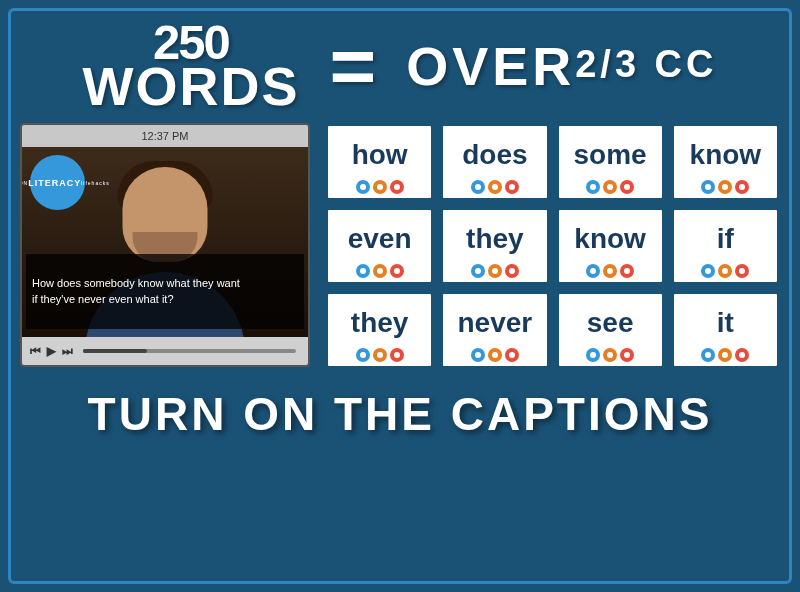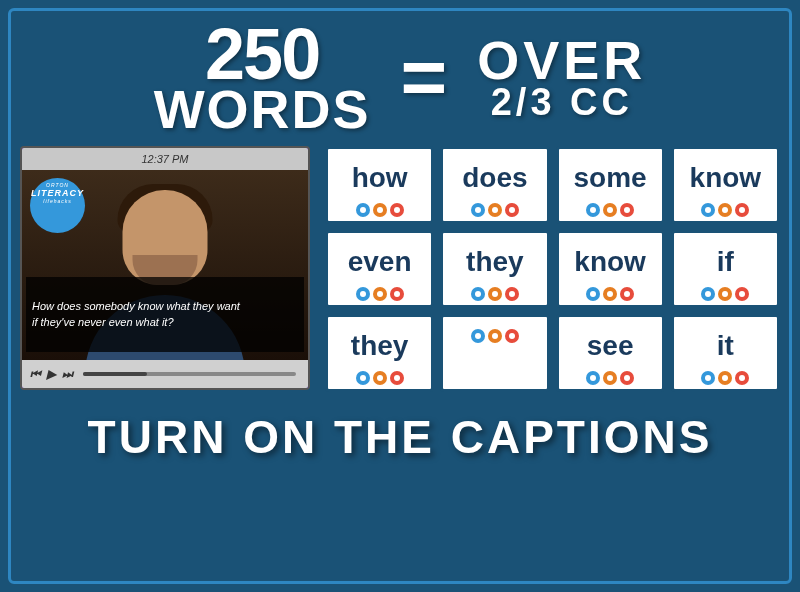--- a/index.html
+++ b/index.html
@@ -33,21 +33,21 @@
     }
 
     .words-group {
       display: flex;
       flex-direction: column;
       align-items: center;
       line-height: 1;
     }
 
     .big-number {
-      font-size: 72px;
+      font-size: 49px;
       font-weight: 900;
       color: white;
       font-family: 'Impact', 'Arial Black', sans-serif;
       text-shadow: 2px 2px 4px rgba(0,0,0,0.4);
       letter-spacing: -2px;
     }
 
     .words-text {
       font-size: 54px;
       font-weight: 900;
@@ -62,21 +62,21 @@
       font-size: 80px;
       font-weight: 900;
       color: white;
       line-height: 1;
       text-shadow: 2px 2px 4px rgba(0,0,0,0.4);
       padding: 0 10px;
     }
 
     .over-group {
       display: flex;
-      flex-direction: column;
+      flex-direction: row;
       align-items: center;
       line-height: 1;
     }
 
     .over-text {
       font-size: 54px;
       font-weight: 900;
       color: white;
       font-family: 'Impact', 'Arial Black', sans-serif;
       text-shadow: 2px 2px 4px rgba(0,0,0,0.4);
@@ -103,21 +103,20 @@
 
     
     .video-player {
       width: 290px;
       flex-shrink: 0;
       background: #6d28d9;
       border: 2px solid #555;
       border-radius: 4px;
       overflow: hidden;
       position: relative;
-      font-style: italic;
     }
 
     .video-top-bar {
       background: #c8c8c8;
       height: 22px;
       display: flex;
       align-items: center;
       justify-content: center;
       font-size: 11px;
       color: #333;
@@ -192,23 +191,23 @@
     
     .logo-circle {
       position: absolute;
       top: 8px;
       left: 8px;
       width: 55px;
       height: 55px;
       background: #3498db;
       border-radius: 50%;
       display: flex;
-      flex-direction: column;
-      align-items: center;
-      justify-content: flex-start;
+      flex-direction: row;
+      align-items: center;
+      justify-content: center;
       padding: 4px;
     }
 
     .logo-orton {
       font-size: 5px;
       color: white;
       font-family: Arial, sans-serif;
       letter-spacing: 1px;
       text-transform: uppercase;
     }
@@ -533,20 +532,21 @@
           </div>
           <div class="mini-icon orange">
             <div class="mini-icon-inner"></div>
           </div>
           <div class="mini-icon red">
             <div class="mini-icon-inner"></div>
           </div>
         </div>
       </div>
       <div class="word-card">
+        <div class="word-card-text">never</div>
         <div class="word-card-icons">
           <div class="mini-icon blue">
             <div class="mini-icon-inner"></div>
           </div>
           <div class="mini-icon orange">
             <div class="mini-icon-inner"></div>
           </div>
           <div class="mini-icon red">
             <div class="mini-icon-inner"></div>
           </div>

